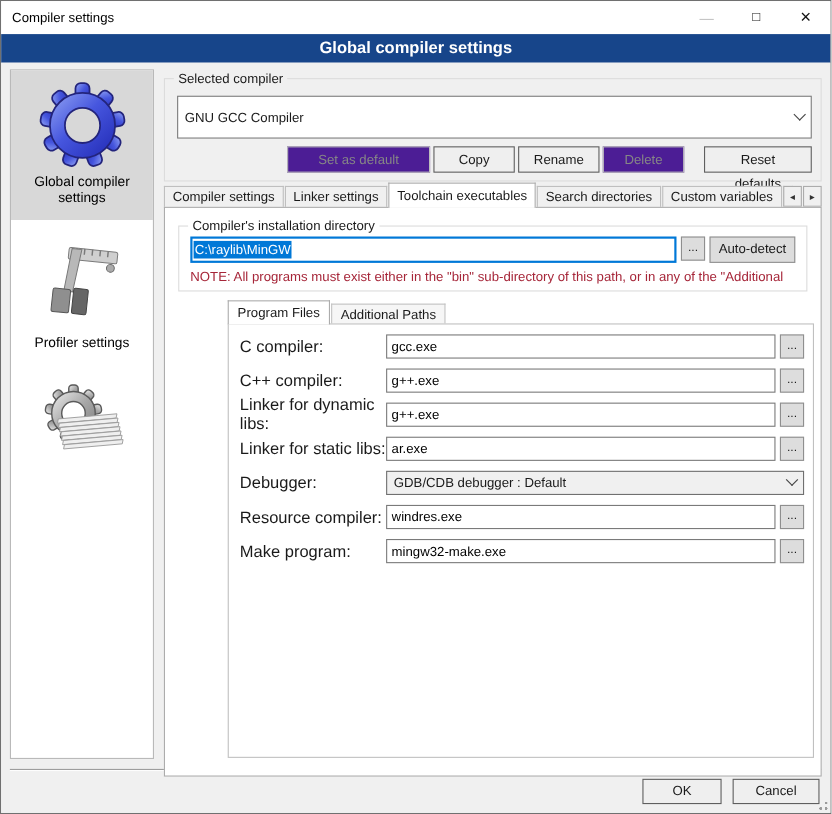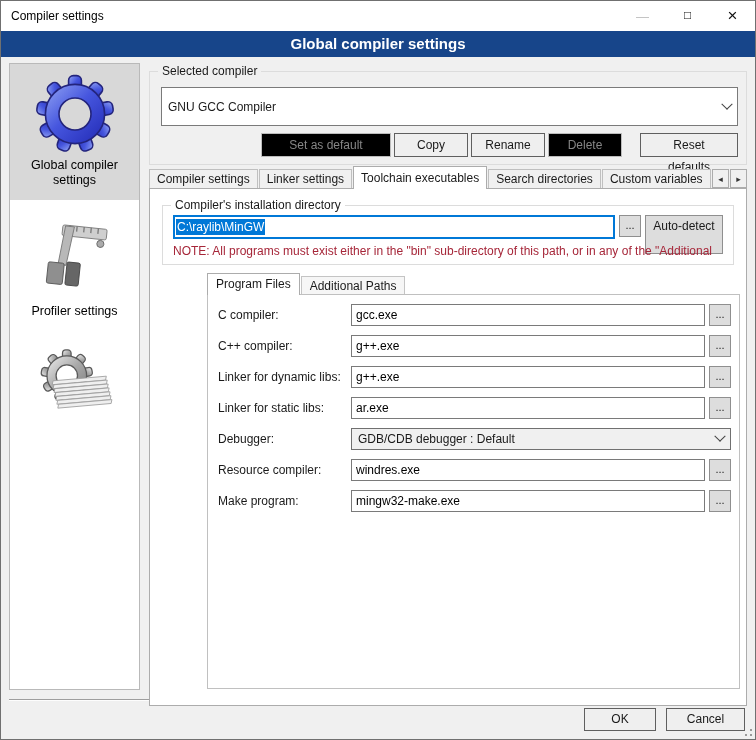--- a/index.html
+++ b/index.html
@@ -38,21 +38,21 @@
   .group.on-white > .legend { background:#fff; }
 
   .group1 { margin-top:14px; padding:15px 8px 7px 11px; }
 
   .combo { height:39px; background:#fff; border:1px solid #7A7A7A; display:flex; align-items:center; padding:0 6px; position:relative; }
   .combo .val { flex:1; font-size:12px; }
   .chev { width:8px; height:8px; border-right:1.6px solid #444; border-bottom:1.6px solid #444; transform:rotate(45deg) translate(-2px,-2px); }
 
   .btnrow { display:flex; margin-top:7px; height:24px; }
   .btn { height:24px; background:#EFEFEF; border:1px solid #5F5F5F; font-size:12px; text-align:center; line-height:22px; padding:0 10px; cursor:default; }
-  .btn.disabled { background:#000000; border-color:#BCBCBC; color:#868686; }
+  .btn.disabled { background:#4c1d95; border-color:#BCBCBC; color:#868686; }
   .btnrow .sp { flex:1; }
   .btnrow .btn + .btn { margin-left:3px; }
   .btnrow .gap { width:18px; }
   .b-setdef { width:130px; } .b-copy,.b-rename,.b-del { width:74px; } .b-reset { width:98px; }
 
   
   .notebook { margin-top:1px; position:relative; }
   .tabrow { display:flex; align-items:flex-end; height:23px; position:relative; padding-right:36px; }
   .tab { background:#F0F0F0; border:1px solid #BFBFBF; border-bottom:none; height:20px; padding:0 7px; line-height:19px; font-size:12px; white-space:nowrap; margin-right:1px; cursor:default; }
   .tab.active { background:#fff; border-color:#ACACAC; height:23px; line-height:22px; position:relative; z-index:3; }
@@ -61,32 +61,32 @@
   .tarr { width:17px; height:19px; background:#F0F0F0; border:1px solid #ACACAC; font-size:9px; color:#333; display:flex; align-items:center; justify-content:center; margin-left:1px; cursor:default; }
 
   .page { background:#fff; border:1px solid #ACACAC; margin-top:-1px; height:518px; position:relative; z-index:1; }
 
   
   .group2 { margin:16px 12px 0 12px; padding:9px 10px 6px 10px; }
   .dirrow { display:flex; height:24px; }
   .dirinput { flex:1; border:2px solid #0078D7; background:#fff; height:24px; line-height:20px; padding-left:1px; font-size:12px; overflow:hidden; white-space:nowrap; }
   .dirinput .sel { background:#0078D7; color:#fff; padding:1px 1px; }
   .minibtn { width:22px; height:22px; margin-left:4px; background:#DDDDDD; border:1px solid #8F8F8F; font-size:11px; line-height:18px; text-align:center; cursor:default; }
-  .b-auto { width:78px; height:39px; margin-left:4px; background:#DDDDDD; border:1px solid #8F8F8F; font-size:12px; line-height:20px; text-align:center; cursor:default; }
+  .b-auto { width:78px; height:24px; margin-left:4px; background:#DDDDDD; border:1px solid #8F8F8F; font-size:12px; line-height:20px; text-align:center; cursor:default; }
   .note { color:#A62639; font-size:12px; margin-top:5px; white-space:nowrap; overflow:hidden; }
 
   
   .inner-nb { margin:8px 6px 0 12px;padding-left:45px; }
   .inner-nb .tabrow2 { display:flex; align-items:flex-end; height:22px; }
   .tab2 { background:#F6F6F6; border:1px solid #C4C4C4; border-bottom:none; height:19px; line-height:18px; padding:0 8px; font-size:12px; margin-right:1px; cursor:default; }
   .tab2.active { background:#fff; border-color:#ACACAC; height:22px; line-height:21px; position:relative; z-index:3; }
   .panel2 { background:#fff; border:1px solid #C0C0C0; margin-top:-1px; height:395px; padding:9px 8px 0 10px; position:relative; z-index:1; }
 
   .frow { display:flex; align-items:center; height:22px; margin-bottom:9px; }
-  .frow .flabel { width:133px; font-size:12px; }
+  .frow .flabel { width:133px; font-size:15px; }
   .tinput { flex:1; height:22px; border:1px solid #7A7A7A; background:#fff; font-family:"Liberation Sans",sans-serif; font-size:12px; padding:0 4px; }
   .fcombo { flex:1; height:22px; background:#F0F0F0; border:1px solid #707070; display:flex; align-items:center; padding:0 6px; }
   .fcombo .val { flex:1; font-size:12px; }
 
   
   .separator { position:absolute; left:8px; right:8px; bottom:38px; border-top:1px solid #9E9E9E; border-bottom:1px solid #FDFDFD; }
   .b-ok { position:absolute; right:99px; bottom:8px; width:72px; height:23px; line-height:21px; }
   .b-cancel { position:absolute; right:10px; bottom:8px; width:79px; height:23px; line-height:21px; }
   .grip { position:absolute; right:2px; bottom:2px; width:12px; height:12px;
           background:

